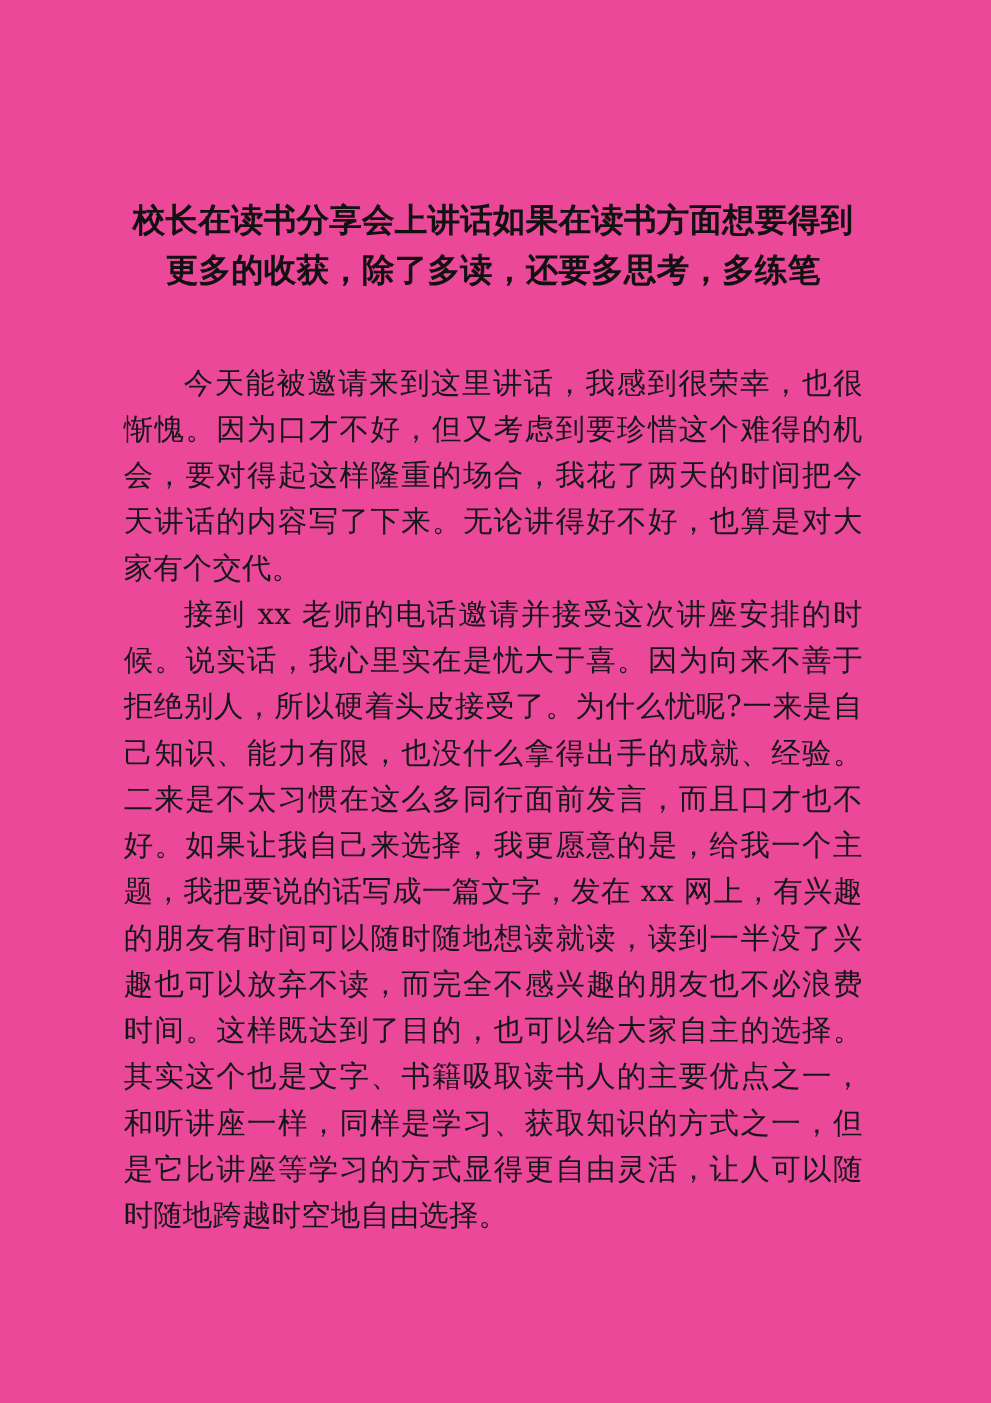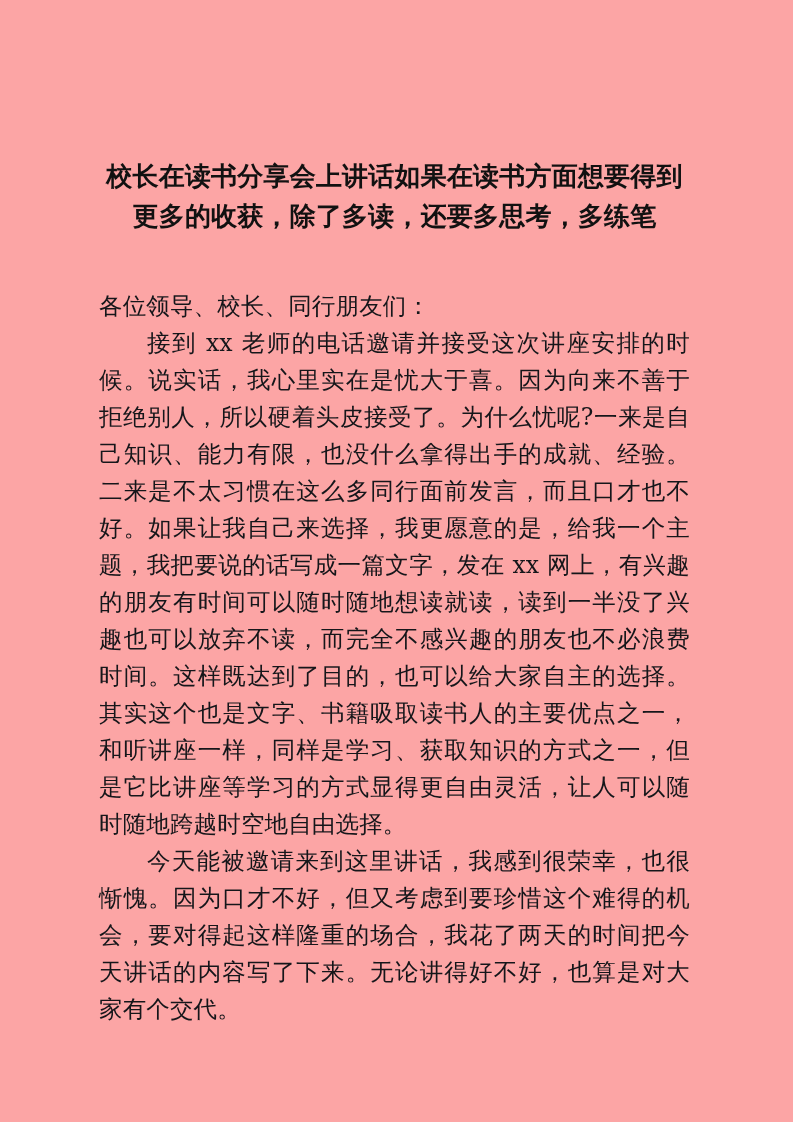--- a/index.html
+++ b/index.html
@@ -14,21 +14,21 @@
     font-family: "Liberation Serif", "DejaVu Serif", serif;
     color: #000000;
     -webkit-font-smoothing: antialiased;
   }
 
   .page {
     position: relative;
     width: 793px;
     height: 1122px;
     box-sizing: border-box;
-    background: #fca5a5;
+    background: #ec4899;
   }
 
   
   .content {
     position: absolute;
     left: 99px;
     top: 0;
     width: 591px;
   }
 
@@ -85,23 +85,22 @@
 </head>
 <body>
 
 <div class="page">
   <div class="content">
 
     <h1 class="doc-title">校长在读书分享会上讲话如果在读书方面想要得到更多的收获，除了多读，还要多思考，多练笔</h1>
 
     <div class="body-block">
 
-      <p class="para">各位领导、校长、同行朋友们：</p>
 
 
+      <p class="para indent">今天能被邀请来到这里讲话，我感到很荣幸，也很惭愧。因为口才不好，但又考虑到要珍惜这个难得的机会，要对得起这样隆重的场合，我花了两天的时间把今天讲话的内容写了下来。无论讲得好不好，也算是对大家有个交代。</p>
+
       <p class="para indent">接到 xx 老师的电话邀请并接受这次讲座安排的时候。说实话，我心里实在是忧大于喜。因为向来不善于拒绝别人，所以硬着头皮接受了。为什么忧呢?一来是自己知识、能力有限，也没什么拿得出手的成就、经验。二来是不太习惯在这么多同行面前发言，而且口才也不好。如果让我自己来选择，我更愿意的是，给我一个主题，我把要说的话写成一篇文字，发在 xx 网上，有兴趣的朋友有时间可以随时随地想读就读，读到一半没了兴趣也可以放弃不读，而完全不感兴趣的朋友也不必浪费时间。这样既达到了目的，也可以给大家自主的选择。其实这个也是文字、书籍吸取读书人的主要优点之一，和听讲座一样，同样是学习、获取知识的方式之一，但是它比讲座等学习的方式显得更自由灵活，让人可以随时随地跨越时空地自由选择。</p>
-
-      <p class="para indent">今天能被邀请来到这里讲话，我感到很荣幸，也很惭愧。因为口才不好，但又考虑到要珍惜这个难得的机会，要对得起这样隆重的场合，我花了两天的时间把今天讲话的内容写了下来。无论讲得好不好，也算是对大家有个交代。</p>
 
     </div>
 
   </div>
 </div>
 
 </body></html>

